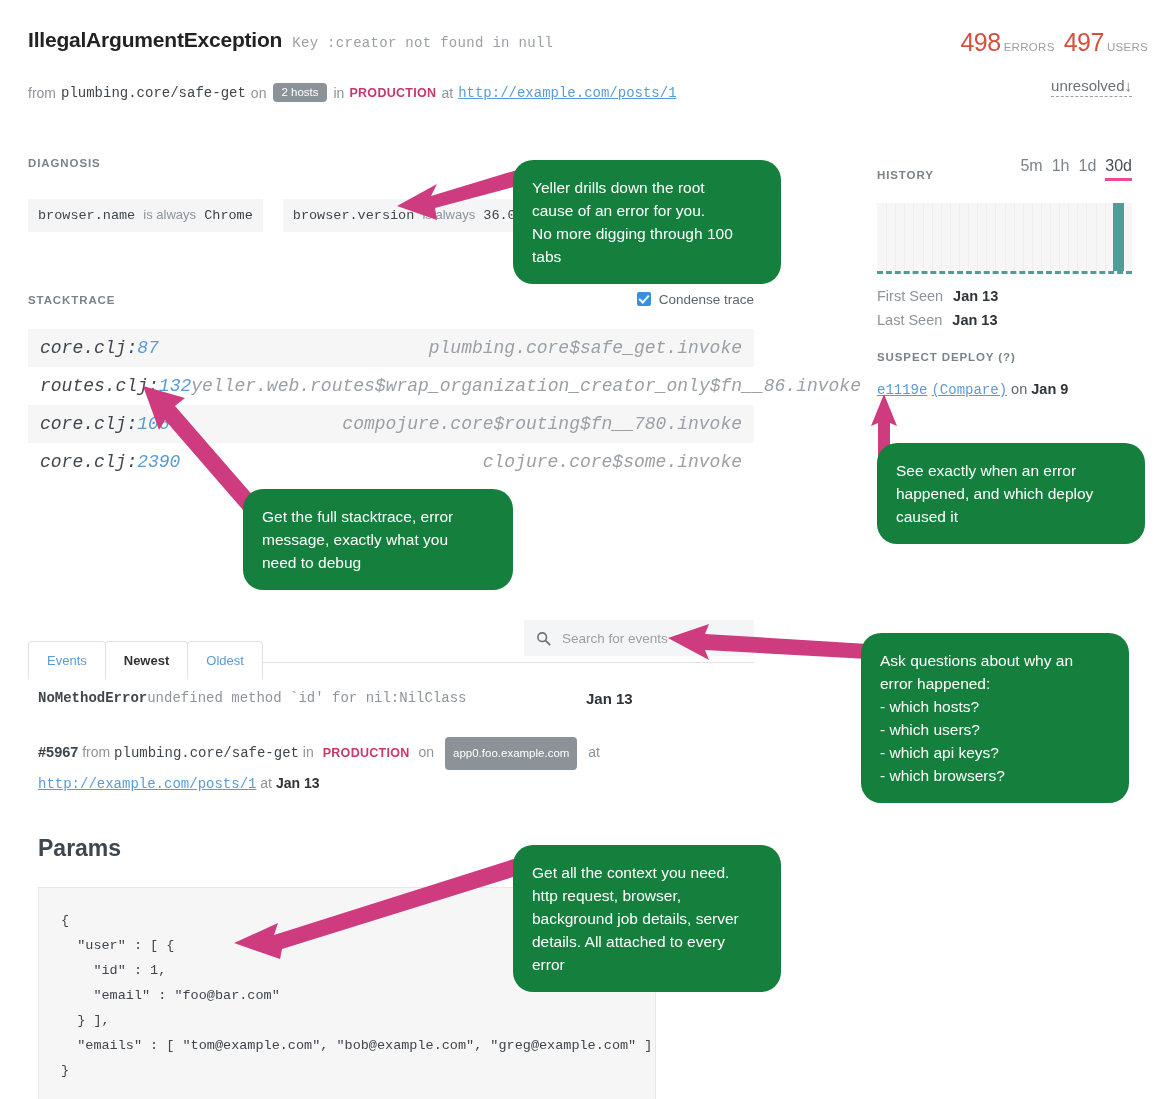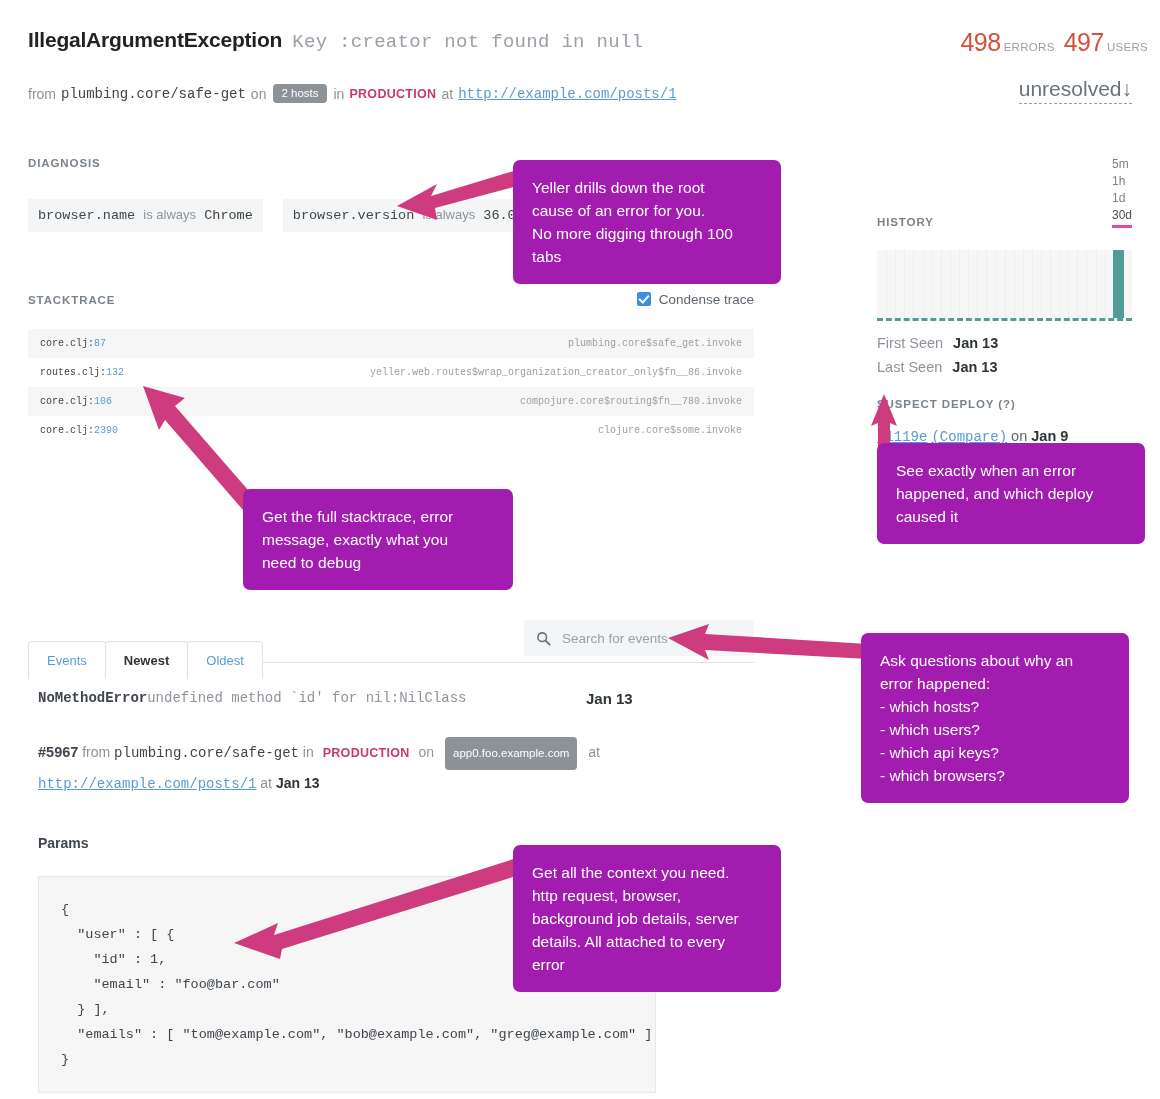--- a/index.html
+++ b/index.html
@@ -14,21 +14,21 @@
   }
 
   
   #header { position:absolute; left:28px; top:28px; width:1104px; }
   .title-row { display:flex; align-items:baseline; }
   .err-class {
     font-size:21px; font-weight:bold; color:#222; letter-spacing:-0.2px;
   }
   .err-msg {
     font-family:"Liberation Mono", monospace;
-    font-size:19px; color:#9aa0a6; margin-left:10px; letter-spacing:0.3px;
+    font-size:14px; color:#9aa0a6; margin-left:10px; letter-spacing:0.3px;
   }
   .sub-row { margin-top:31px; font-size:14px; color:#8d949b; display:flex; align-items:center; }
   .sub-row .lbl { color:#8d949b; }
   .sub-row .mono-strong {
     font-family:"Liberation Mono", monospace; color:#3f464d; font-size:14px; margin:0 5px;
   }
   .host-badge {
     display:inline-block; background:#8b9398; color:#fff;
     border-radius:4px; padding:3px 8px 4px; font-size:11.5px;
     font-family:"Liberation Sans", sans-serif; margin:0 7px;
@@ -36,21 +36,21 @@
   .env-tag { color:#c9376b; font-weight:bold; font-size:12.5px; letter-spacing:0.3px; margin:0 5px; }
   .url-link { color:#5b9bd5; text-decoration:underline; font-family:"Liberation Mono", monospace; font-size:14px; margin-left:5px;}
 
   
   #stats { position:absolute; right:12px; top:28px; text-align:right; white-space:nowrap; }
   .stat-num { font-size:25px; color:#d4503c; font-weight:normal; letter-spacing:-0.5px; }
   .stat-lbl { font-size:11.5px; color:#9aa0a6; margin:0 9px 0 3px; letter-spacing:0.3px;}
   .stat-lbl.last { margin-right:0; }
   #unresolved {
     position:absolute; right:28px; top:77px;
-    font-size:21px; color:#6b7278;
+    font-size:15px; color:#6b7278;
     border-bottom:1px dashed #9aa0a6; padding-bottom:2px;
     cursor:pointer;
   }
 
   
   .sec-head {
     font-size:11.5px; font-weight:bold; color:#7b838a;
     letter-spacing:0.9px;
   }
 
@@ -74,31 +74,31 @@
     width:14px; height:14px; border-radius:2px; background:#3b8ee0;
     margin-right:8px; position:relative; display:inline-block;
   }
   .cbox:after{
     content:""; position:absolute; left:4px; top:1px; width:4px; height:8px;
     border:solid #fff; border-width:0 2px 2px 0; transform:rotate(42deg);
   }
   .st-list { margin-top:22px; }
   .st-row {
     display:flex; justify-content:space-between; align-items:center;
-    padding:9px 12px; font-family:"Liberation Mono", monospace; font-size:10px;
+    padding:9px 12px; font-family:"Liberation Mono", monospace; font-size:18px;font-style:italic;
   }
   .st-row.odd { background:#f6f6f7; }
   .st-file { color:#3f464d; }
   .st-line { color:#5b9bd5; }
   .st-method { color:#9aa0a6; }
 
   
   #history { position:absolute; left:877px; top:157px; width:255px; }
   .hist-head { display:flex; align-items:flex-end; justify-content:space-between; }
-  .hist-ranges { display:flex; font-size:12px; color:#7b838a;flex-direction:column; }
+  .hist-ranges { display:flex; gap:9px; font-size:16px; color:#7b838a; }
   .hist-ranges span { padding-bottom:3px; }
   .hist-ranges span.active { color:#4a4f54; border-bottom:3px solid #ec4899; }
   .hist-chart {
     margin-top:22px; height:68px; background:#f6f6f7; position:relative;
   }
   .hist-chart .vgrid {
     position:absolute; top:0; bottom:0; width:1px; background:#eeeeef;
   }
   .hist-bar {
     position:absolute; bottom:0; width:11px; background:#4f9d96;
@@ -139,31 +139,31 @@
   #event { position:absolute; left:38px; top:690px; width:700px; }
   .ev-top { display:flex; align-items:baseline; }
   .ev-name { font-family:"Liberation Mono",monospace; font-weight:bold; font-size:14px; color:#3f464d; }
   .ev-msg { font-family:"Liberation Mono",monospace; font-size:14px; color:#8d949b; margin-left:0; }
   .ev-date { position:absolute; left:548px; top:0; font-size:15px; font-weight:bold; color:#2e3438; }
   .ev-meta { margin-top:31px; font-size:14px; color:#8d949b; line-height:26px; }
   .ev-meta .id { font-weight:bold; color:#3f464d; font-size:14.5px; }
   .ev-meta .monoz { font-family:"Liberation Mono",monospace; color:#3f464d; }
   .ev-meta a { color:#5b9bd5; text-decoration:underline; font-family:"Liberation Mono",monospace;}
   .ev-meta b { color:#2e3438; }
-  .params-title { margin-top:38px; font-size:14px; font-weight:bold; color:#3f464d; }
+  .params-title { margin-top:38px; font-size:23px; font-weight:bold; color:#3f464d; }
   .params-box {
     margin-top:25px; width:618px; background:#f6f6f7; border:1px solid #e6e7e8;
     padding:20px 22px; font-family:"Liberation Mono",monospace;
     font-size:13.5px; line-height:25px; color:#3f464d; white-space:pre;
   }
 
   
   .callout {
-    position:absolute; background:#a21caf; color:#fff;
-    border-radius:7px; padding:16px 19px;
+    position:absolute; background:#15803d; color:#fff;
+    border-radius:20px; padding:16px 19px;
     font-size:15.5px; line-height:23px; font-family:"Liberation Sans", sans-serif;
     white-space:pre-line; z-index:30;
   }
   .arrow { position:absolute; z-index:25; }
 </style>
 </head>
 <body>
 
 <div id="header">
   <div class="title-row">

